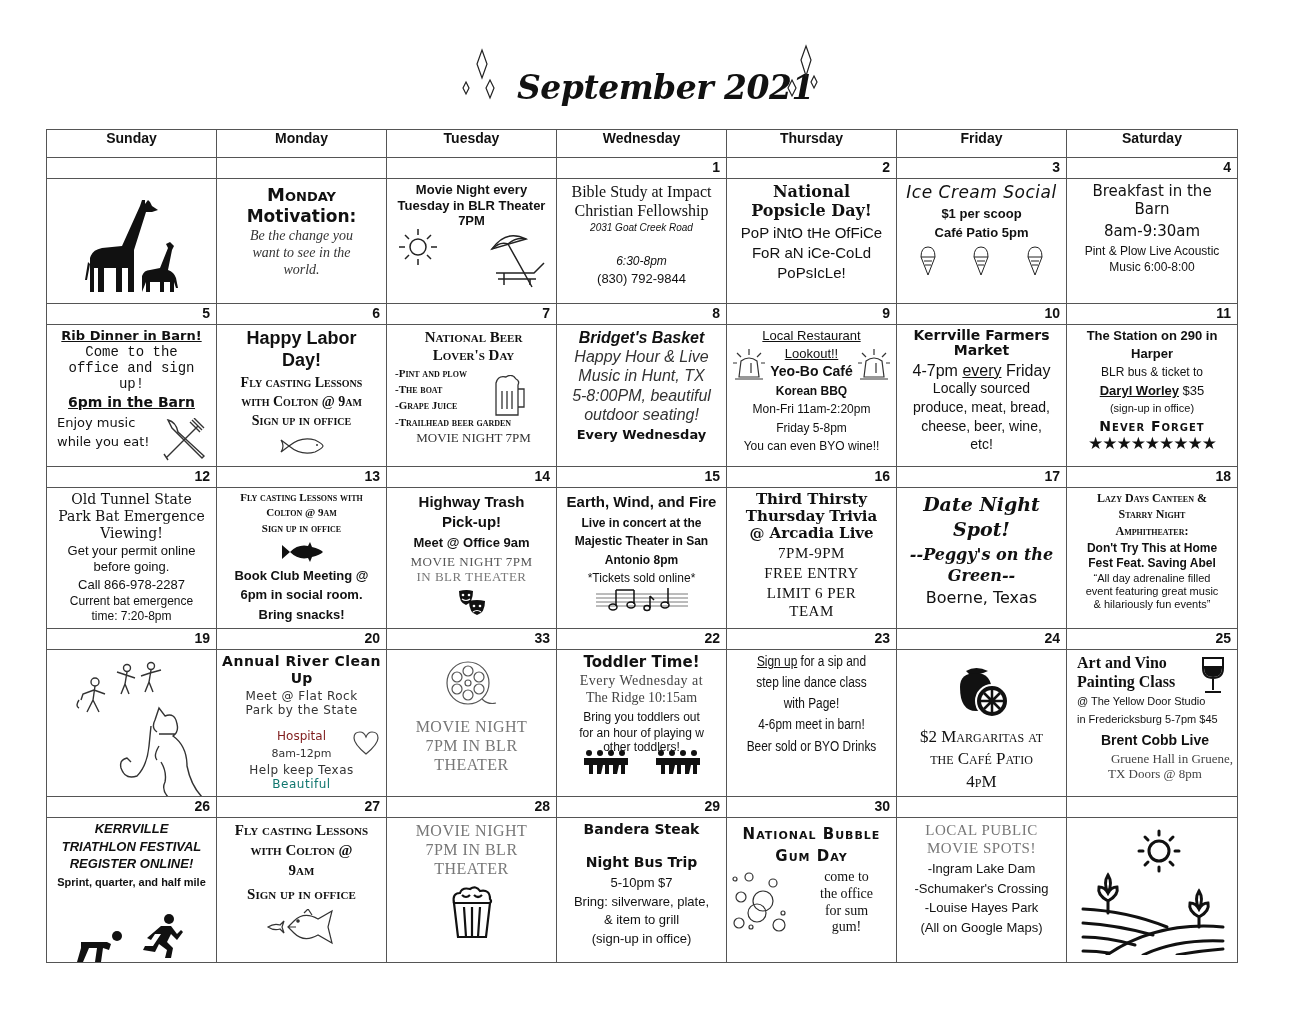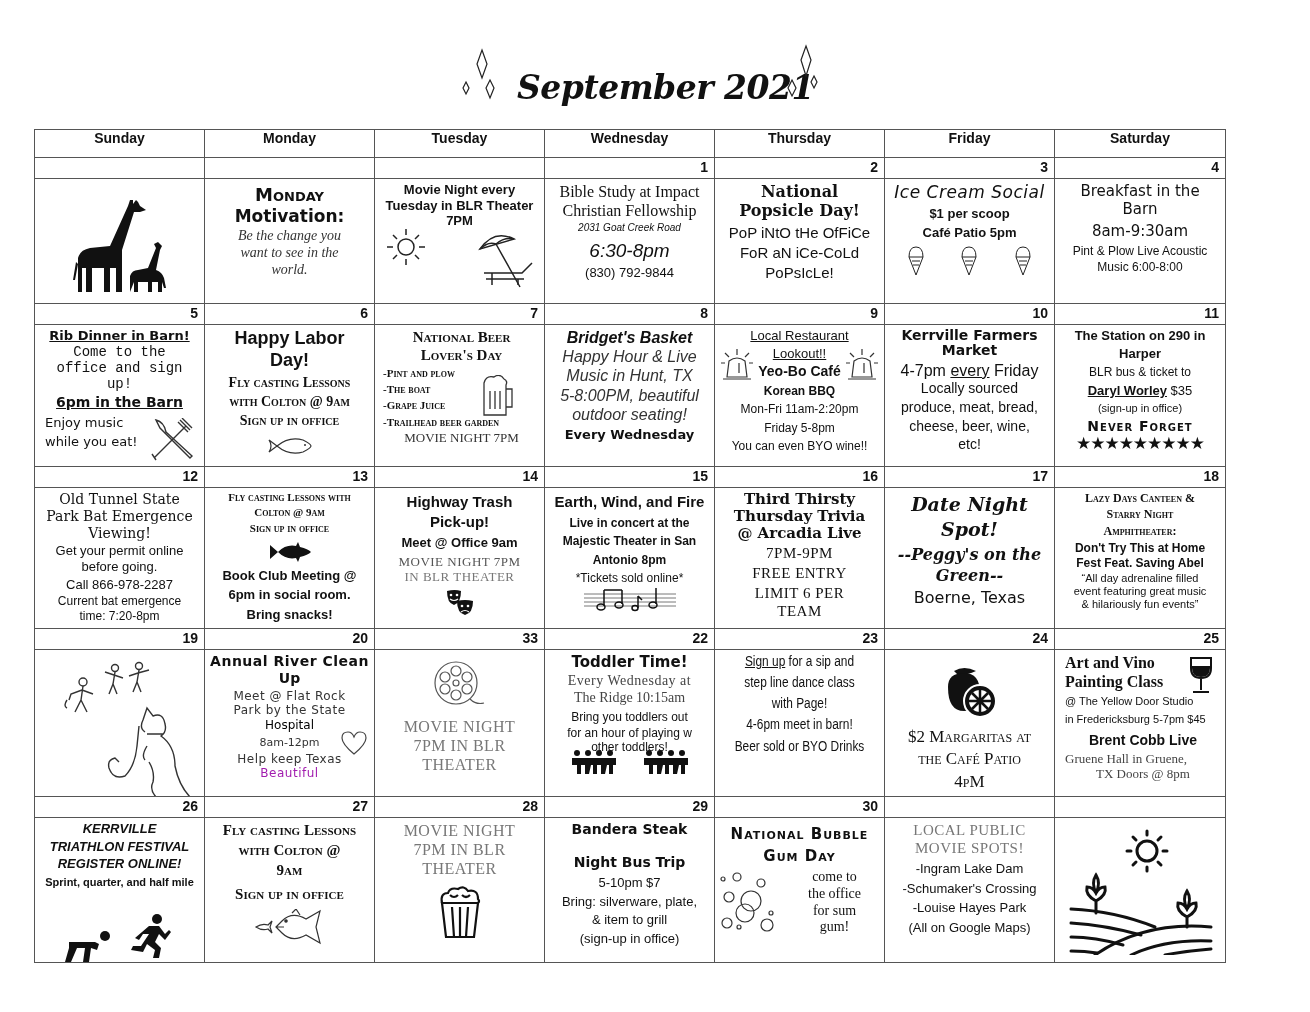--- a/index.html
+++ b/index.html
@@ -3,21 +3,21 @@
 <meta charset="utf-8">
 <style>
   * { box-sizing: border-box; margin: 0; padding: 0; }
   html, body { width: 1310px; height: 1012px; background: #ffffff; overflow: hidden; }
   body { position: relative; font-family: "Liberation Sans", sans-serif; color: #111; }
 
   .title-wrap { position: absolute; left: 0; top: 44px; width: 1310px; height: 70px; }
   .title { position: absolute; left: 517px; top: 24px; font-family: "DejaVu Serif", serif; font-weight: bold; font-size: 33px; letter-spacing: -0.5px; color: #111; font-style: italic; }
   .sparkle { position: absolute; }
 
-  table.cal { position: absolute; left: 34px; top: 129px; width: 1191px; border-collapse: collapse; table-layout: fixed; }
+  table.cal { position: absolute; left: 46px; top: 129px; width: 1191px; border-collapse: collapse; table-layout: fixed; }
   table.cal td, table.cal th { border: 1.5px solid #555; vertical-align: top; }
   th.dow { height: 28px; font-weight: bold; font-size: 14px; text-align: center; vertical-align: middle; }
   td.datecell { height: 21px; text-align: right; padding-right: 6px; font-weight: bold; font-size: 14px; line-height: 19px; }
   td.content { text-align: center; padding: 3px 4px; position: relative; overflow: hidden; }
   tr.r1 td.content { height: 117px; }
   tr.r2 td.content { height: 142px; }
   tr.r3 td.content { height: 141px; }
   tr.r4 td.content { height: 147px; }
   tr.r5 td.content { height: 141px; }
 
@@ -106,21 +106,21 @@
       <svg style="position:absolute;right:6px;top:50px" width="64" height="62" viewBox="0 0 64 62">
         <path d="M6 20 Q20 0 40 10 Z" fill="none" stroke="#222" stroke-width="1.5"></path>
         <path d="M6 20 Q14 12 22 15 Q30 8 40 10 M22 15 L46 58" fill="none" stroke="#222" stroke-width="1.5"></path>
         <path d="M10 44 H48 L58 34 M12 50 H50 M18 44 V56 M44 50 V56" fill="none" stroke="#222" stroke-width="1.5"></path>
       </svg>
     </td>
     <td class="content">
       <span class="l serif" style="font-size:16px">Bible Study at Impact</span>
       <span class="l serif" style="font-size:16px">Christian Fellowship</span>
       <span class="l i" style="font-size:10px;margin-top:2px">2031 Goat Creek Road</span>
-      <span class="l i" style="font-size:19px;margin-top:6px">6:30-8pm</span>
+      <span class="l i" style="font-size:12px;margin-top:20px">6:30-8pm</span>
       <span class="l" style="font-size:13px;margin-top:2px">(830) 792-9844</span>
     </td>
     <td class="content">
       <span class="l b djs" style="font-size:16px">National</span>
       <span class="l b djs" style="font-size:16px">Popsicle Day!</span>
       <span class="l" style="font-size:15px;margin-top:4px">PoP iNtO tHe OfFiCe</span>
       <span class="l" style="font-size:15px;margin-top:2px">FoR aN iCe-CoLd</span>
       <span class="l" style="font-size:15px;margin-top:2px">PoPsIcLe!</span>
     </td>
     <td class="content">
@@ -360,24 +360,24 @@
           <path d="M34 20 L32 40 Q30 60 20 70 Q8 74 4 62 Q2 54 10 52 L14 56"></path>
           <path d="M42 40 Q36 50 40 54 M44 56 Q50 66 48 76 Q44 84 52 92"></path>
         </g>
       </svg>
     </td>
     <td class="content">
       <span class="l b dj" style="font-size:14px;letter-spacing:0.5px">Annual River Clean</span>
       <span class="l b dj" style="font-size:14px">Up</span>
       <span class="l dj" style="font-size:12px;margin-top:2px;color:#333;letter-spacing:0.5px">Meet @ Flat Rock</span>
       <span class="l dj" style="font-size:12px;color:#333;letter-spacing:0.5px">Park by the State</span>
-      <span class="l dj" style="font-size:12px;color:#000000;margin-top:1px">Hospital</span>
+      <span class="l dj" style="font-size:12px;color:#7f1d1d;margin-top:12px">Hospital</span>
       <span class="l dj" style="font-size:11px;color:#333;margin-top:3px">8am-12pm</span>
       <span class="l dj" style="font-size:12px;color:#333;margin-top:3px;letter-spacing:0.5px">Help keep Texas</span>
-      <span class="l dj" style="font-size:12px;color:#a21caf;letter-spacing:0.5px">Beautiful</span>
+      <span class="l dj" style="font-size:12px;color:#0f766e;letter-spacing:0.5px">Beautiful</span>
       <svg style="position:absolute;right:6px;top:80px" width="28" height="26" viewBox="0 0 28 26">
         <path d="M14 24 Q2 14 2 8 Q2 2 8 2 Q12 2 14 7 Q16 2 20 2 Q26 2 26 8 Q26 14 14 24 Z" fill="none" stroke="#444" stroke-width="1.2"></path>
       </svg>
     </td>
     <td class="content">
       <svg width="56" height="50" viewBox="0 0 56 50" style="margin-top:6px">
         <g fill="none" stroke="#555" stroke-width="1.2">
           <circle cx="24" cy="24" r="21"></circle>
               <circle cx="24" cy="24" r="3"></circle>
           <circle cx="24" cy="12" r="5"></circle>
@@ -439,21 +439,21 @@
       <span class="l serif sc" style="font-size:17px;margin-top:4px">$2 Margaritas at</span>
       <span class="l serif sc" style="font-size:17px;margin-top:2px">the Café Patio</span>
       <span class="l serif sc" style="font-size:17px;margin-top:2px">4pM</span>
     </td>
     <td class="content" style="text-align:left;padding-left:10px">
       <span class="l b serif" style="font-size:16px">Art and Vino</span>
       <span class="l b serif" style="font-size:16px">Painting Class</span>
       <span class="l" style="font-size:11px;margin-top:4px">@ The Yellow Door Studio</span>
       <span class="l" style="font-size:11px;margin-top:4px">in Fredericksburg 5-7pm $45</span>
       <span class="l b" style="font-size:14px;text-align:center;margin-top:6px">Brent Cobb Live</span>
-      <span class="l serif" style="font-size:13px;text-align:left;margin-top:2px;color:#444">Gruene Hall in Gruene,</span>
+      <span class="l serif" style="font-size:13px;text-align:right;margin-top:2px;color:#444">Gruene Hall in Gruene,</span>
       <span class="l serif" style="font-size:13px;text-align:center;color:#444">TX Doors @ 8pm</span>
       <svg style="position:absolute;right:10px;top:6px" width="28" height="40" viewBox="0 0 28 40">
         <path d="M4 2 H24 V12 Q24 22 14 22 Q4 22 4 12 Z M14 22 V34 M6 36 H22" fill="none" stroke="#111" stroke-width="2"></path>
         <path d="M5 10 H23 V12 Q23 21 14 21 Q5 21 5 12 Z" fill="#111"></path>
       </svg>
     </td>
   </tr>
 
   <tr>
     <td class="datecell">26</td>

